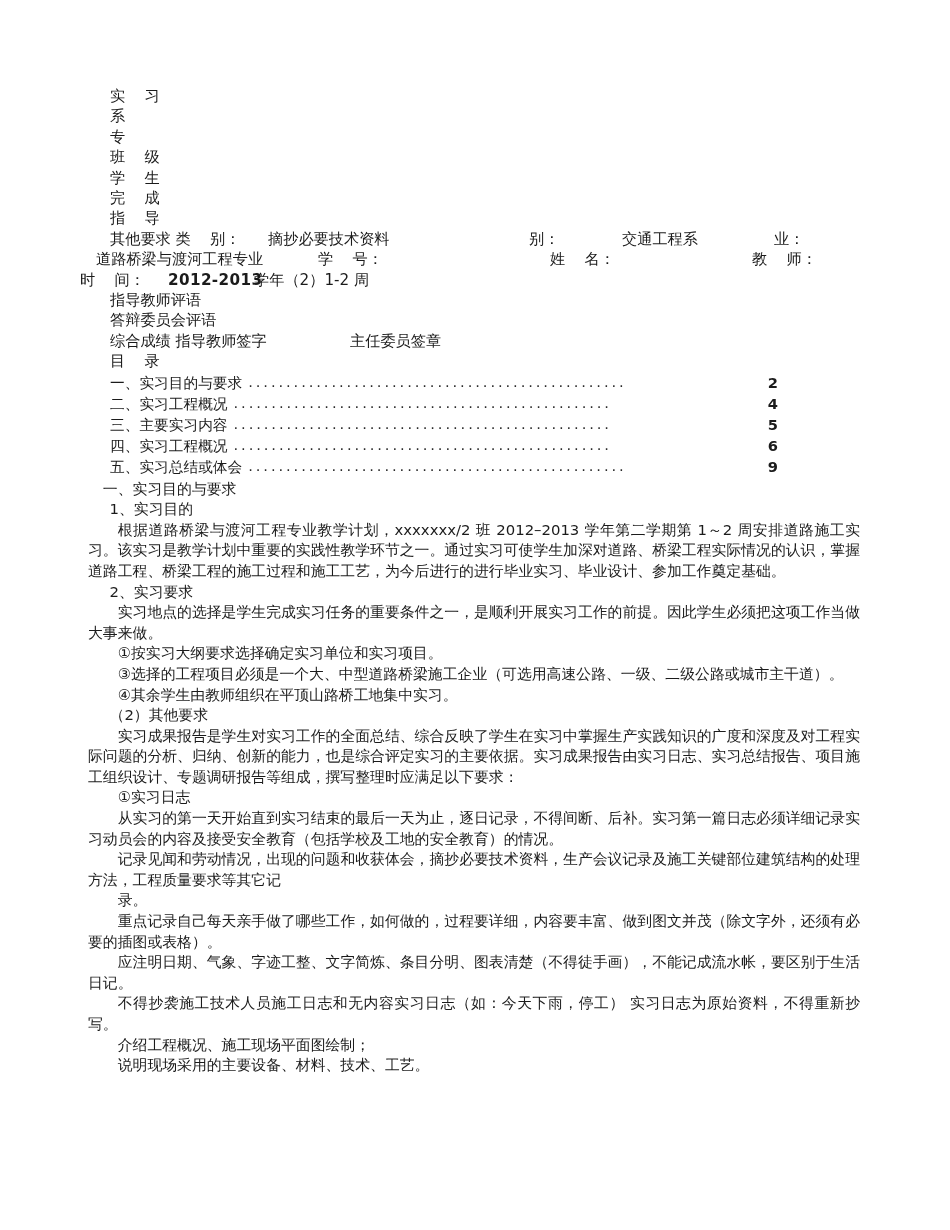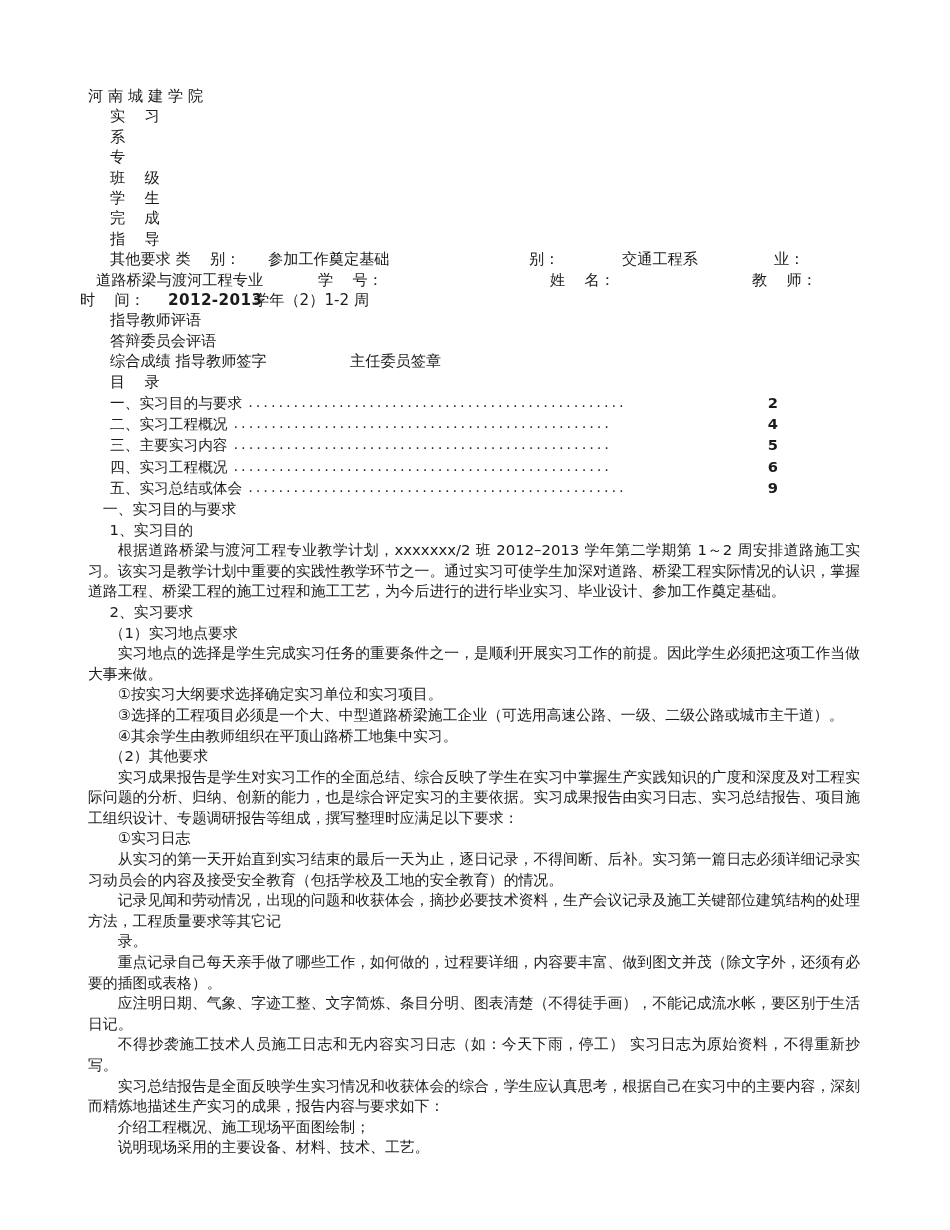--- a/index.html
+++ b/index.html
@@ -102,33 +102,32 @@
     font-weight: 600;
     letter-spacing: 0.2px;
   }
 </style>
 </head>
 <body>
 
 <div class="page">
   <div class="doc">
 
-    <div class="cover-line">河 南 城 建 学 院</div>
 
     <div class="cover-line" style="padding-left:22px">实    习</div>
     <div class="cover-line" style="padding-left:22px">系</div>
     <div class="cover-line" style="padding-left:22px">专</div>
     <div class="cover-line" style="padding-left:22px">班    级</div>
     <div class="cover-line" style="padding-left:22px">学    生</div>
     <div class="cover-line" style="padding-left:22px">完    成</div>
     <div class="cover-line" style="padding-left:22px">指    导</div>
 
     <div class="hdr-row">
       <span style="left:22px">其他要求 类    别：</span>
-      <span style="left:180px">参加工作奠定基础</span>
+      <span style="left:180px">摘抄必要技术资料</span>
       <span style="left:441px">别：</span>
       <span style="left:534px">交通工程系</span>
       <span style="left:686px">业：</span>
     </div>
 
     <div class="hdr-row">
       <span style="left:8px">道路桥梁与渡河工程专业</span>
       <span style="left:230px">学    号：</span>
       <span style="left:462px">姓    名：</span>
       <span style="left:664px">教    师：</span>
@@ -178,37 +177,35 @@
       </div>
     </div>
 
     <div style="margin-top:1px">
 
       <p class="para ind1">一、实习目的与要求</p>
       <p class="para ind-head">1、实习目的</p>
       <p class="para">根据道路桥梁与渡河工程专业教学计划，xxxxxxx/2 班 2012–2013 学年第二学期第 1～2 周安排道路施工实习。该实习是教学计划中重要的实践性教学环节之一。通过实习可使学生加深对道路、桥梁工程实际情况的认识，掌握道路工程、桥梁工程的施工过程和施工工艺，为今后进行的进行毕业实习、毕业设计、参加工作奠定基础。</p>
 
       <p class="para ind-head">2、实习要求</p>
-      <p class="para ind-head">（1）实习地点要求</p>
       <p class="para">实习地点的选择是学生完成实习任务的重要条件之一，是顺利开展实习工作的前提。因此学生必须把这项工作当做大事来做。</p>
 
       <p class="para">①按实习大纲要求选择确定实习单位和实习项目。</p>
       <p class="para">③选择的工程项目必须是一个大、中型道路桥梁施工企业（可选用高速公路、一级、二级公路或城市主干道）。</p>
       <p class="para">④其余学生由教师组织在平顶山路桥工地集中实习。</p>
 
       <p class="para ind-head">（2）其他要求</p>
       <p class="para">实习成果报告是学生对实习工作的全面总结、综合反映了学生在实习中掌握生产实践知识的广度和深度及对工程实际问题的分析、归纳、创新的能力，也是综合评定实习的主要依据。实习成果报告由实习日志、实习总结报告、项目施工组织设计、专题调研报告等组成，撰写整理时应满足以下要求：</p>
 
       <p class="para">①实习日志</p>
       <p class="para">从实习的第一天开始直到实习结束的最后一天为止，逐日记录，不得间断、后补。实习第一篇日志必须详细记录实习动员会的内容及接受安全教育（包括学校及工地的安全教育）的情况。</p>
       <p class="para">记录见闻和劳动情况，出现的问题和收获体会，摘抄必要技术资料，生产会议记录及施工关键部位建筑结构的处理方法，工程质量要求等其它记</p>
       <p class="para">录。</p>
       <p class="para">重点记录自己每天亲手做了哪些工作，如何做的，过程要详细，内容要丰富、做到图文并茂（除文字外，还须有必要的插图或表格）。</p>
       <p class="para">应注明日期、气象、字迹工整、文字简炼、条目分明、图表清楚（不得徒手画），不能记成流水帐，要区别于生活日记。</p>
       <p class="para">不得抄袭施工技术人员施工日志和无内容实习日志（如：今天下雨，停工） 实习日志为原始资料，不得重新抄写。</p>
 
-      <p class="para">实习总结报告是全面反映学生实习情况和收获体会的综合，学生应认真思考，根据自己在实习中的主要内容，深刻而精炼地描述生产实习的成果，报告内容与要求如下：</p>
       <p class="para">介绍工程概况、施工现场平面图绘制；</p>
       <p class="para">说明现场采用的主要设备、材料、技术、工艺。</p>
 
     </div>
   </div>
 </div>
 
 </body></html>

